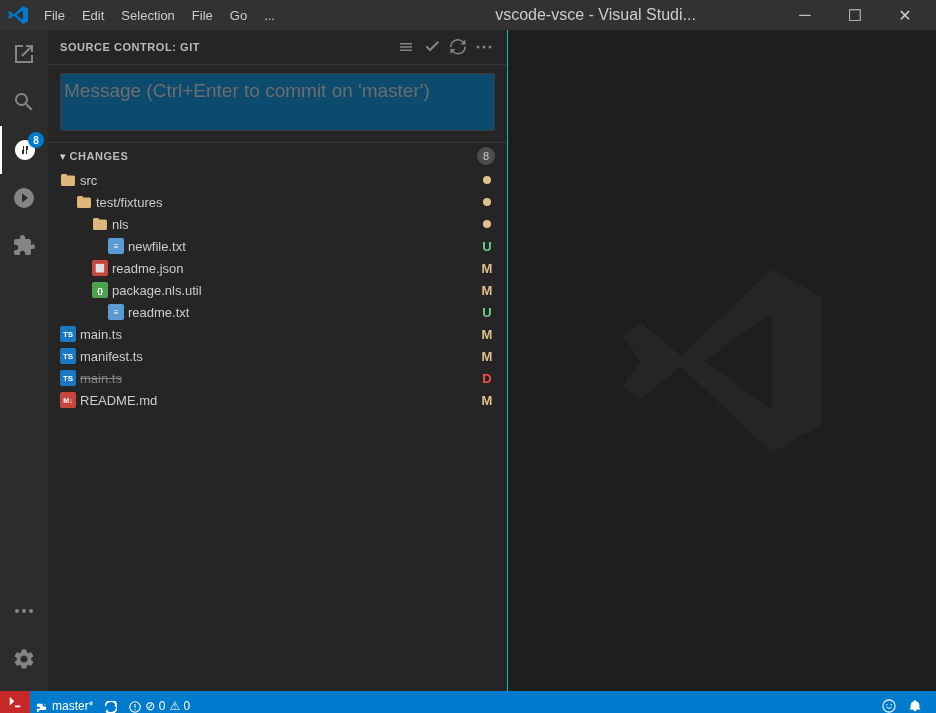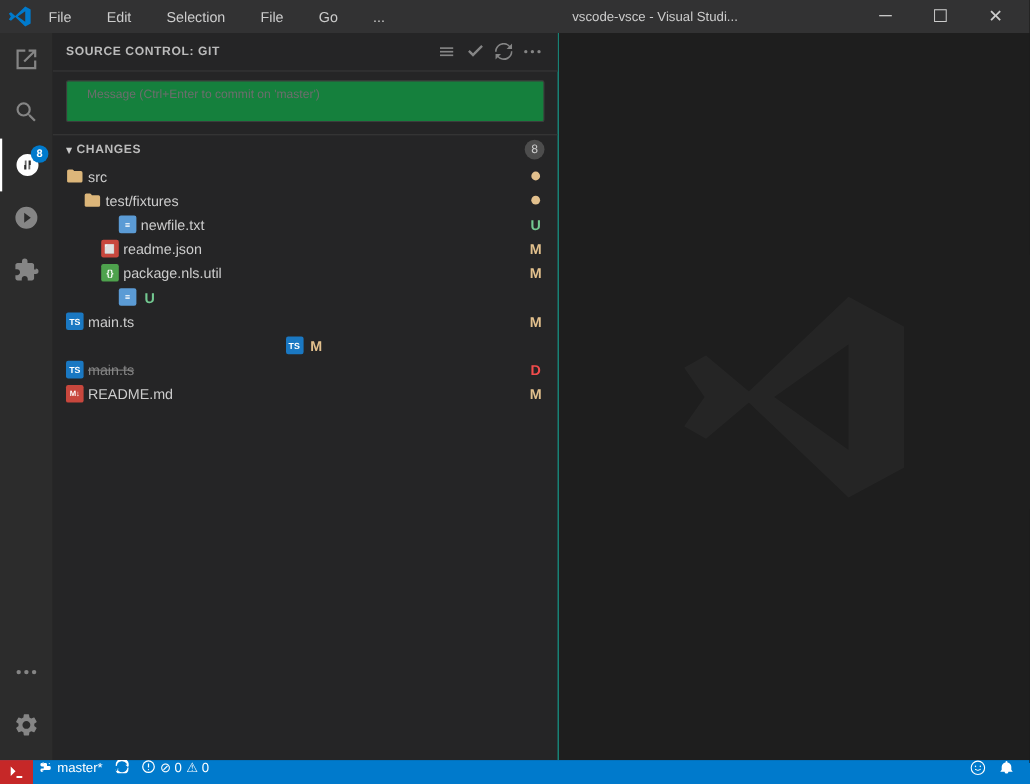--- a/index.html
+++ b/index.html
@@ -26,33 +26,33 @@
     }
     .titlebar-logo {
       width: 20px;
       height: 20px;
       margin-right: 8px;
       flex-shrink: 0;
     }
     .titlebar-menu {
       display: flex;
       align-items: center;
-      gap: 16px;
+      gap: 1px;
       flex: 1;
     }
     .titlebar-menu-item {
       color: #ccc;
       font-size: 13px;
       padding: 2px 8px;
       border-radius: 3px;
       cursor: pointer;
     }
     .titlebar-title {
       color: #ccc;
-      font-size: 12px;
+      font-size: 16px;
       flex: 1;
       text-align: center;
     }
     .titlebar-controls {
       display: flex;
       gap: 4px;
       align-items: center;
     }
     .titlebar-btn {
       width: 46px;
@@ -166,25 +166,25 @@
       border-radius: 3px;
     }
 
     
     .commit-input-area {
       padding: 8px 12px;
       border-bottom: 1px solid #383838;
     }
     .commit-input {
       width: 100%;
-      background: #15803d;
+      background: #0c4a6e;
       border: 1px solid #3c3c3c;
       color: #ccc;
-      font-size: 11px;
-      padding: 6px 18px;
+      font-size: 19px;
+      padding: 6px 3px;
       border-radius: 2px;
       outline: none;
       font-family: inherit;
       resize: none;
     }
     .commit-input::placeholder { color: #6d6d6d; }
 
     
     .changes-section {
       flex: 1;
@@ -318,21 +318,21 @@
       display: flex;
       align-items: center;
       gap: 0;
     }
     .statusbar-item {
       color: #fff;
       font-size: 12px;
       padding: 0 6px;
       height: 22px;
       display: flex;
-      align-items: flex-start;
+      align-items: flex-end;
       gap: 4px;
       cursor: pointer;
       white-space: nowrap;
     }
     .statusbar-right {
       display: flex;
       align-items: center;
     }
     .statusbar-source {
       background: #c62828;
@@ -482,20 +482,27 @@
         </div>
 
         <div class="folder-item indent-1">
           <svg class="folder-icon" viewBox="0 0 16 16" fill="#dcb67a" width="16" height="16">
             <path d="M1 3.5A1.5 1.5 0 0 1 2.5 2h2.764c.958 0 1.76.56 2.236 1.5H13.5A1.5 1.5 0 0 1 15 5v7.5a1.5 1.5 0 0 1-1.5 1.5h-11A1.5 1.5 0 0 1 1 13V3.5z"></path>
           </svg>
           <span class="file-name">test/fixtures</span>
           <span style="width:8px;height:8px;border-radius:50%;background:#e2c08d;display:inline-block;margin-right:4px;"></span>
         </div>
 
+        <div class="folder-item indent-2">
+          <svg class="folder-icon" viewBox="0 0 16 16" fill="#dcb67a" width="16" height="16">
+            <path d="M1 3.5A1.5 1.5 0 0 1 2.5 2h2.764c.958 0 1.76.56 2.236 1.5H13.5A1.5 1.5 0 0 1 15 5v7.5a1.5 1.5 0 0 1-1.5 1.5h-11A1.5 1.5 0 0 1 1 13V3.5z"></path>
+          </svg>
+          <span class="file-name">nls</span>
+          <span style="width:8px;height:8px;border-radius:50%;background:#e2c08d;display:inline-block;margin-right:4px;"></span>
+        </div>
 
         <div class="file-item indent-3">
           <div class="file-icon-img" style="background:#5b9bd5;color:#fff;font-size:8px;">≡</div>
           <span class="file-name">newfile.txt</span>
           <span class="file-status status-U">U</span>
         </div>
 
         <div class="file-item indent-2">
           <div class="file-icon-img" style="background:#c8473d;color:#fff;font-size:8px;">⬜</div>
           <span class="file-name">readme.json</span>
@@ -503,31 +510,33 @@
         </div>
 
         <div class="file-item indent-2">
           <div class="file-icon-img" style="background:#4ea24d;color:#fff;font-size:8px;">{}</div>
           <span class="file-name">package.nls.util</span>
           <span class="file-status status-M">M</span>
         </div>
 
         <div class="file-item indent-3">
           <div class="file-icon-img" style="background:#5b9bd5;color:#fff;font-size:8px;">≡</div>
+          <span class="file-name">readme.txt</span>
           <span class="file-status status-U">U</span>
         </div>
 
         <div class="file-item indent-0">
           <div class="file-icon-img" style="background:#1a78c2;color:#fff;font-size:8px;font-weight:700;">TS</div>
           <span class="file-name">main.ts</span>
           <span class="file-status status-M">M</span>
         </div>
 
         <div class="file-item indent-0">
           <div class="file-icon-img" style="background:#1a78c2;color:#fff;font-size:8px;font-weight:700;">TS</div>
+          <span class="file-name">manifest.ts</span>
           <span class="file-status status-M">M</span>
         </div>
 
         <div class="file-item indent-0">
           <div class="file-icon-img" style="background:#1a78c2;color:#fff;font-size:8px;font-weight:700;">TS</div>
           <span class="file-name deleted">main.ts</span>
           <span class="file-status status-D">D</span>
         </div>
 
         <div class="file-item indent-0">

